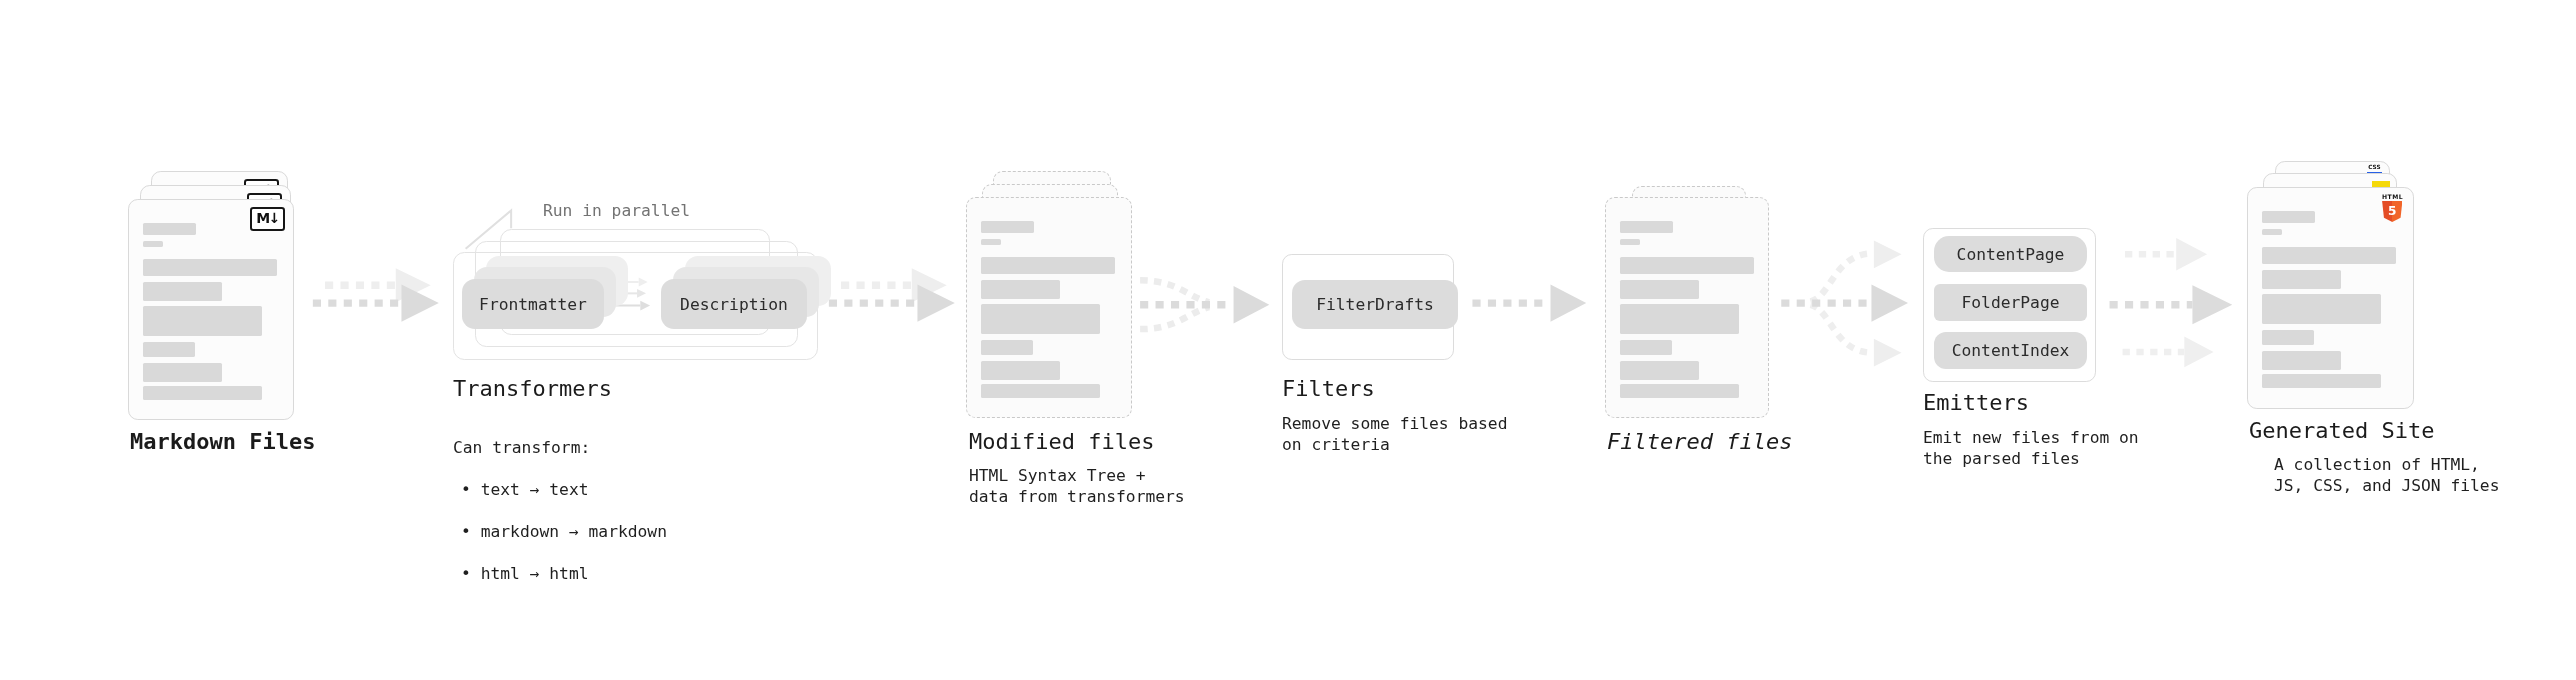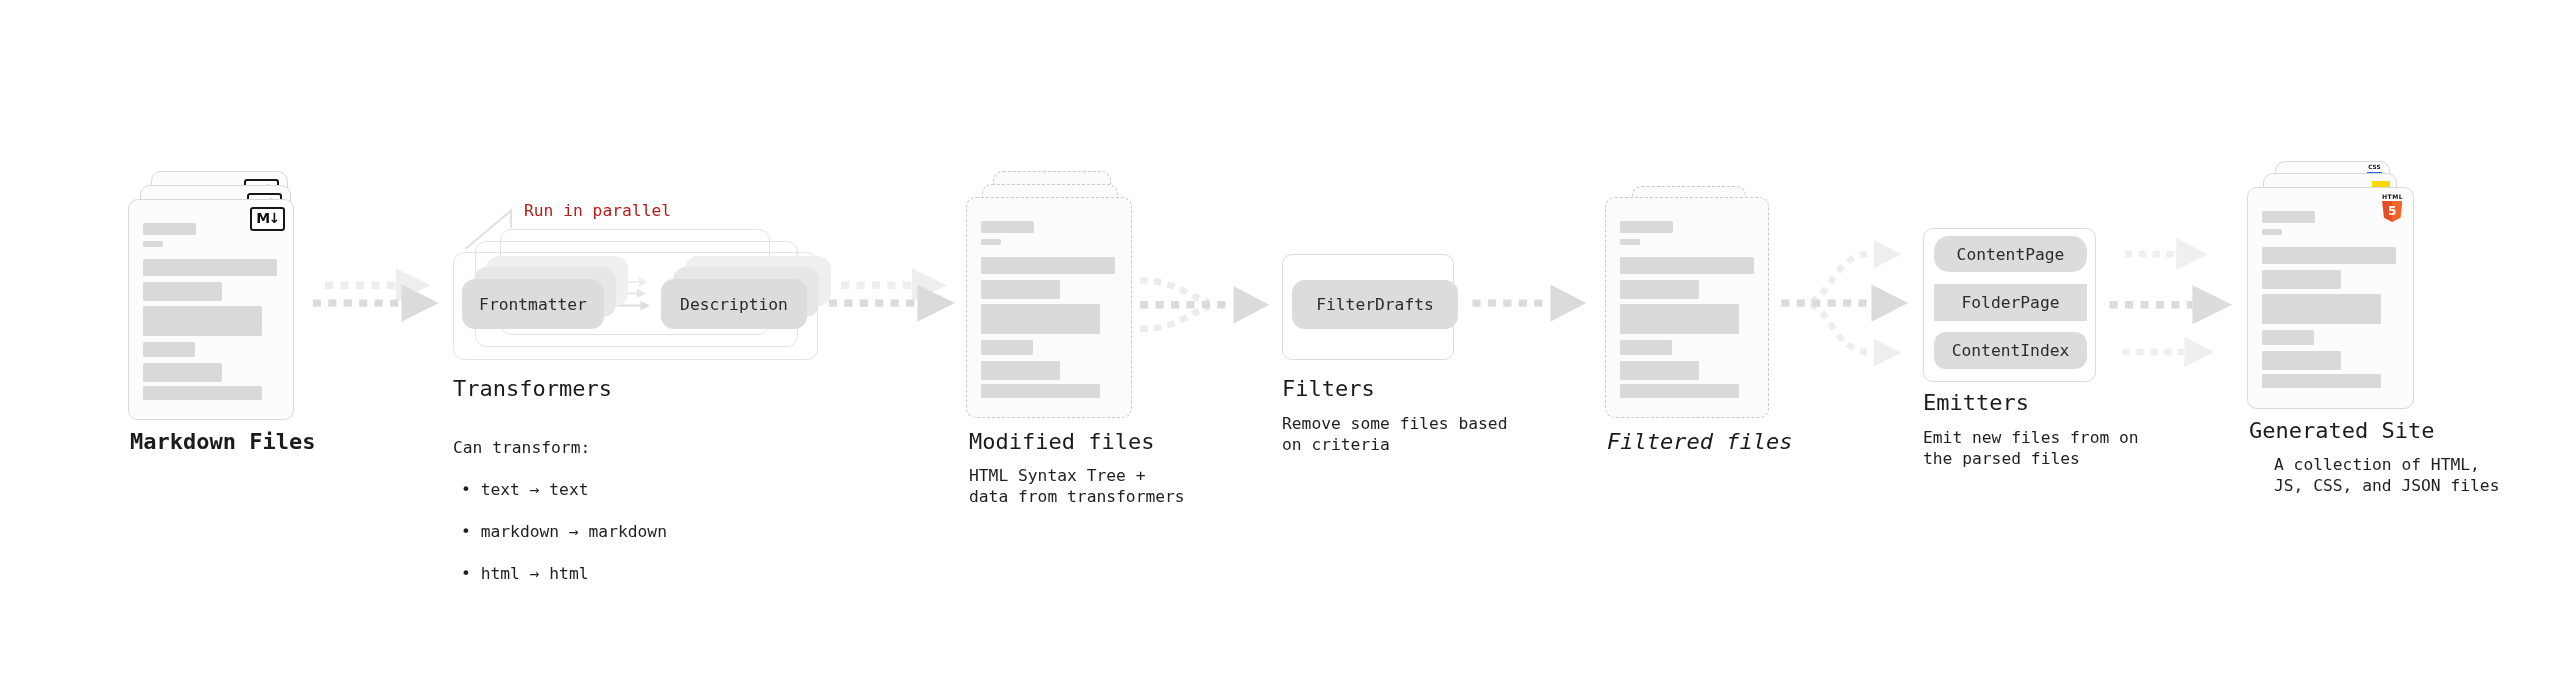--- a/index.html
+++ b/index.html
@@ -41,21 +41,21 @@
   .pill{position:absolute;border-radius:13px;background:#dcdcdc;display:flex;align-items:center;justify-content:center;
         font-size:16.3px;color:#2b2b2b;white-space:nowrap;}
   .pill.l1{background:#e7e7e7;}
   .pill.l2{background:#efefef;}
   .box{position:absolute;border:1.6px solid #dcdcdc;border-radius:9.8px;background:#ffffff;box-sizing:border-box;}
 
   
   .h{position:absolute;font-size:22px;line-height:24.4px;color:#1b1b1b;white-space:nowrap;}
   .cap{position:absolute;font-size:16.3px;line-height:21px;color:#1f1f1f;white-space:pre-line;}
   .bullet{padding-left:8.1px;white-space:pre;}
-  .annotation{position:absolute;font-size:16.3px;color:#b91c1c;white-space:nowrap;}
+  .annotation{position:absolute;font-size:16.3px;color:#737373;white-space:nowrap;margin-left:19px;}
 
   svg.overlay{position:absolute;left:0;top:0;}
 </style>
 </head>
 <body>
 
 <div class="canvas">
 
   <svg class="overlay" width="2576" height="681" viewBox="0 0 3170 838">
 
@@ -203,21 +203,21 @@
         <div class="r r7"></div>
         <div class="r r8"></div>
       </div>
     </div>
     <div class="h" style="left:1607px;top:430px;font-style:italic;">Filtered files</div>
   </div>
 
   <div>
     <div class="box" style="left:1923px;top:228px;width:173px;height:154px;"></div>
     <div class="pill" style="left:1934px;top:236px;width:153px;height:36px;border-radius:15px;">ContentPage</div>
-    <div class="pill" style="left:1934px;top:284px;width:153px;height:37px;border-radius:1px;">FolderPage</div>
+    <div class="pill" style="left:1934px;top:284px;width:153px;height:37px;border-radius:6px;">FolderPage</div>
     <div class="pill" style="left:1934px;top:332px;width:153px;height:37px;border-radius:12px;">ContentIndex</div>
     <div class="h" style="left:1923px;top:391px;">Emitters</div>
     <div class="cap" style="left:1923px;top:427px;">Emit new files from on
 the parsed files</div>
   </div>
 
   <div>
     <div class="doc" style="left:2275px;top:161px;width:115px;">
       <div class="cssbadge"><span>CSS</span></div>
     </div>

